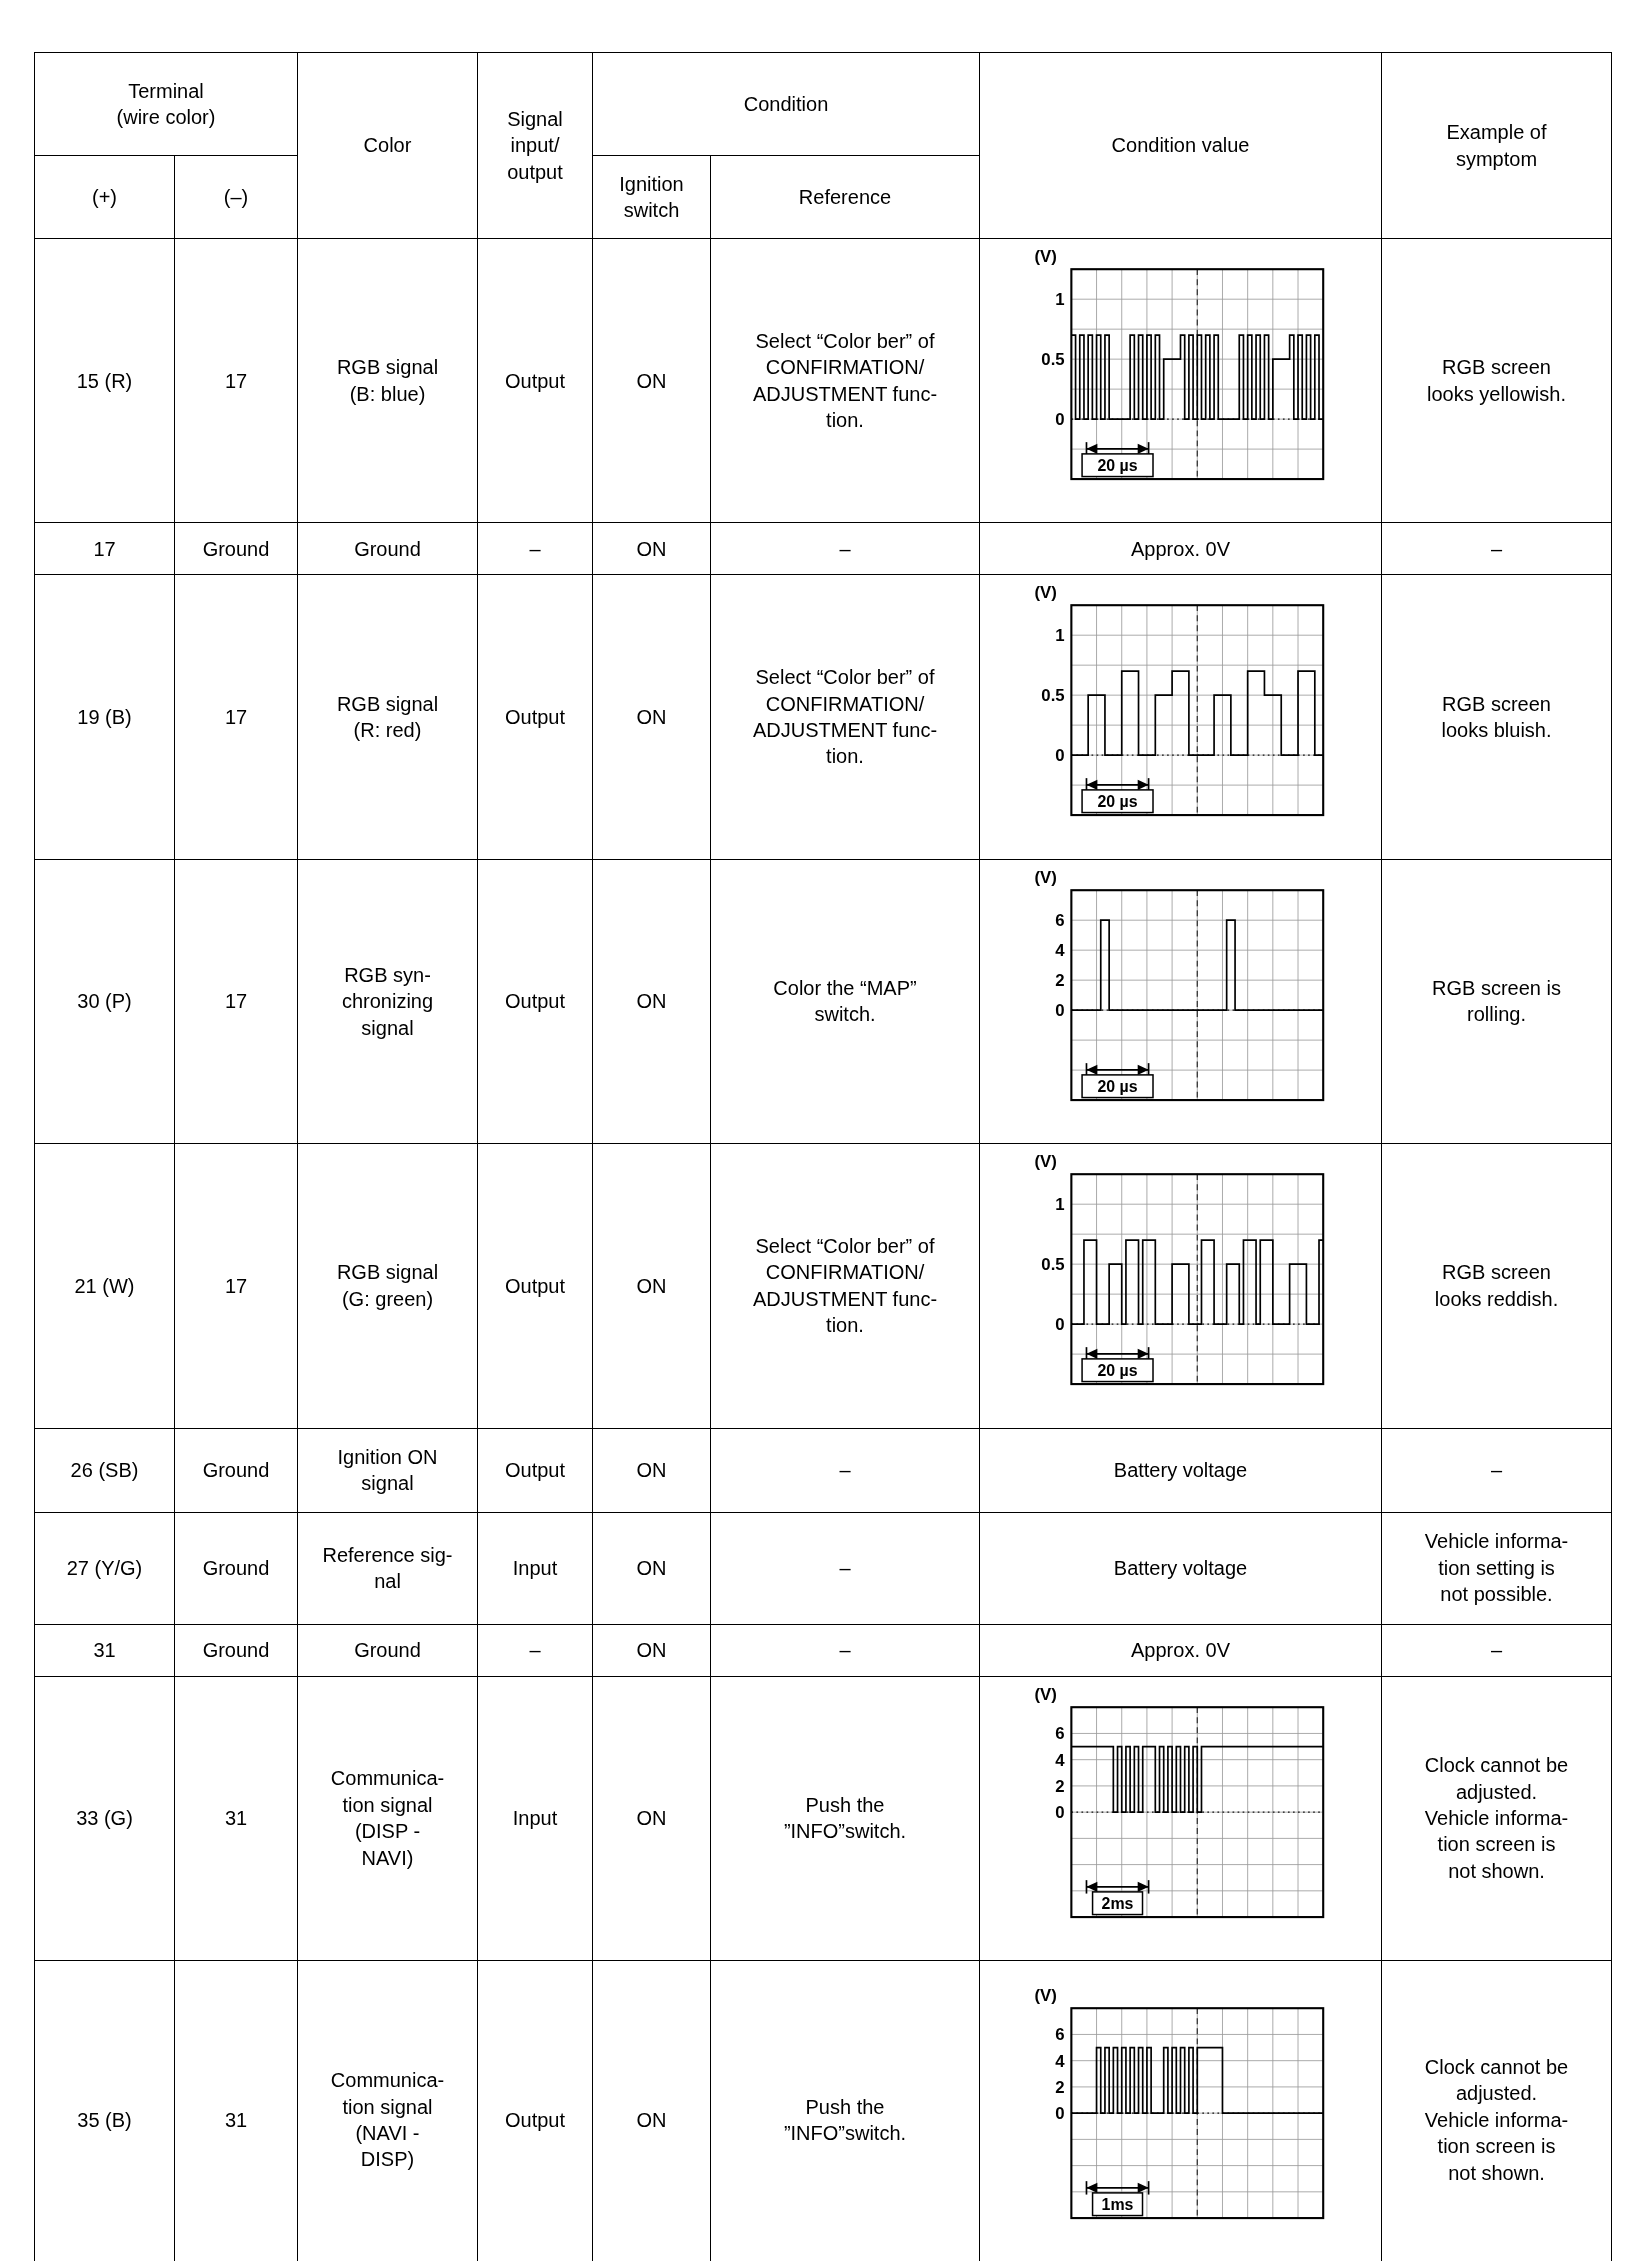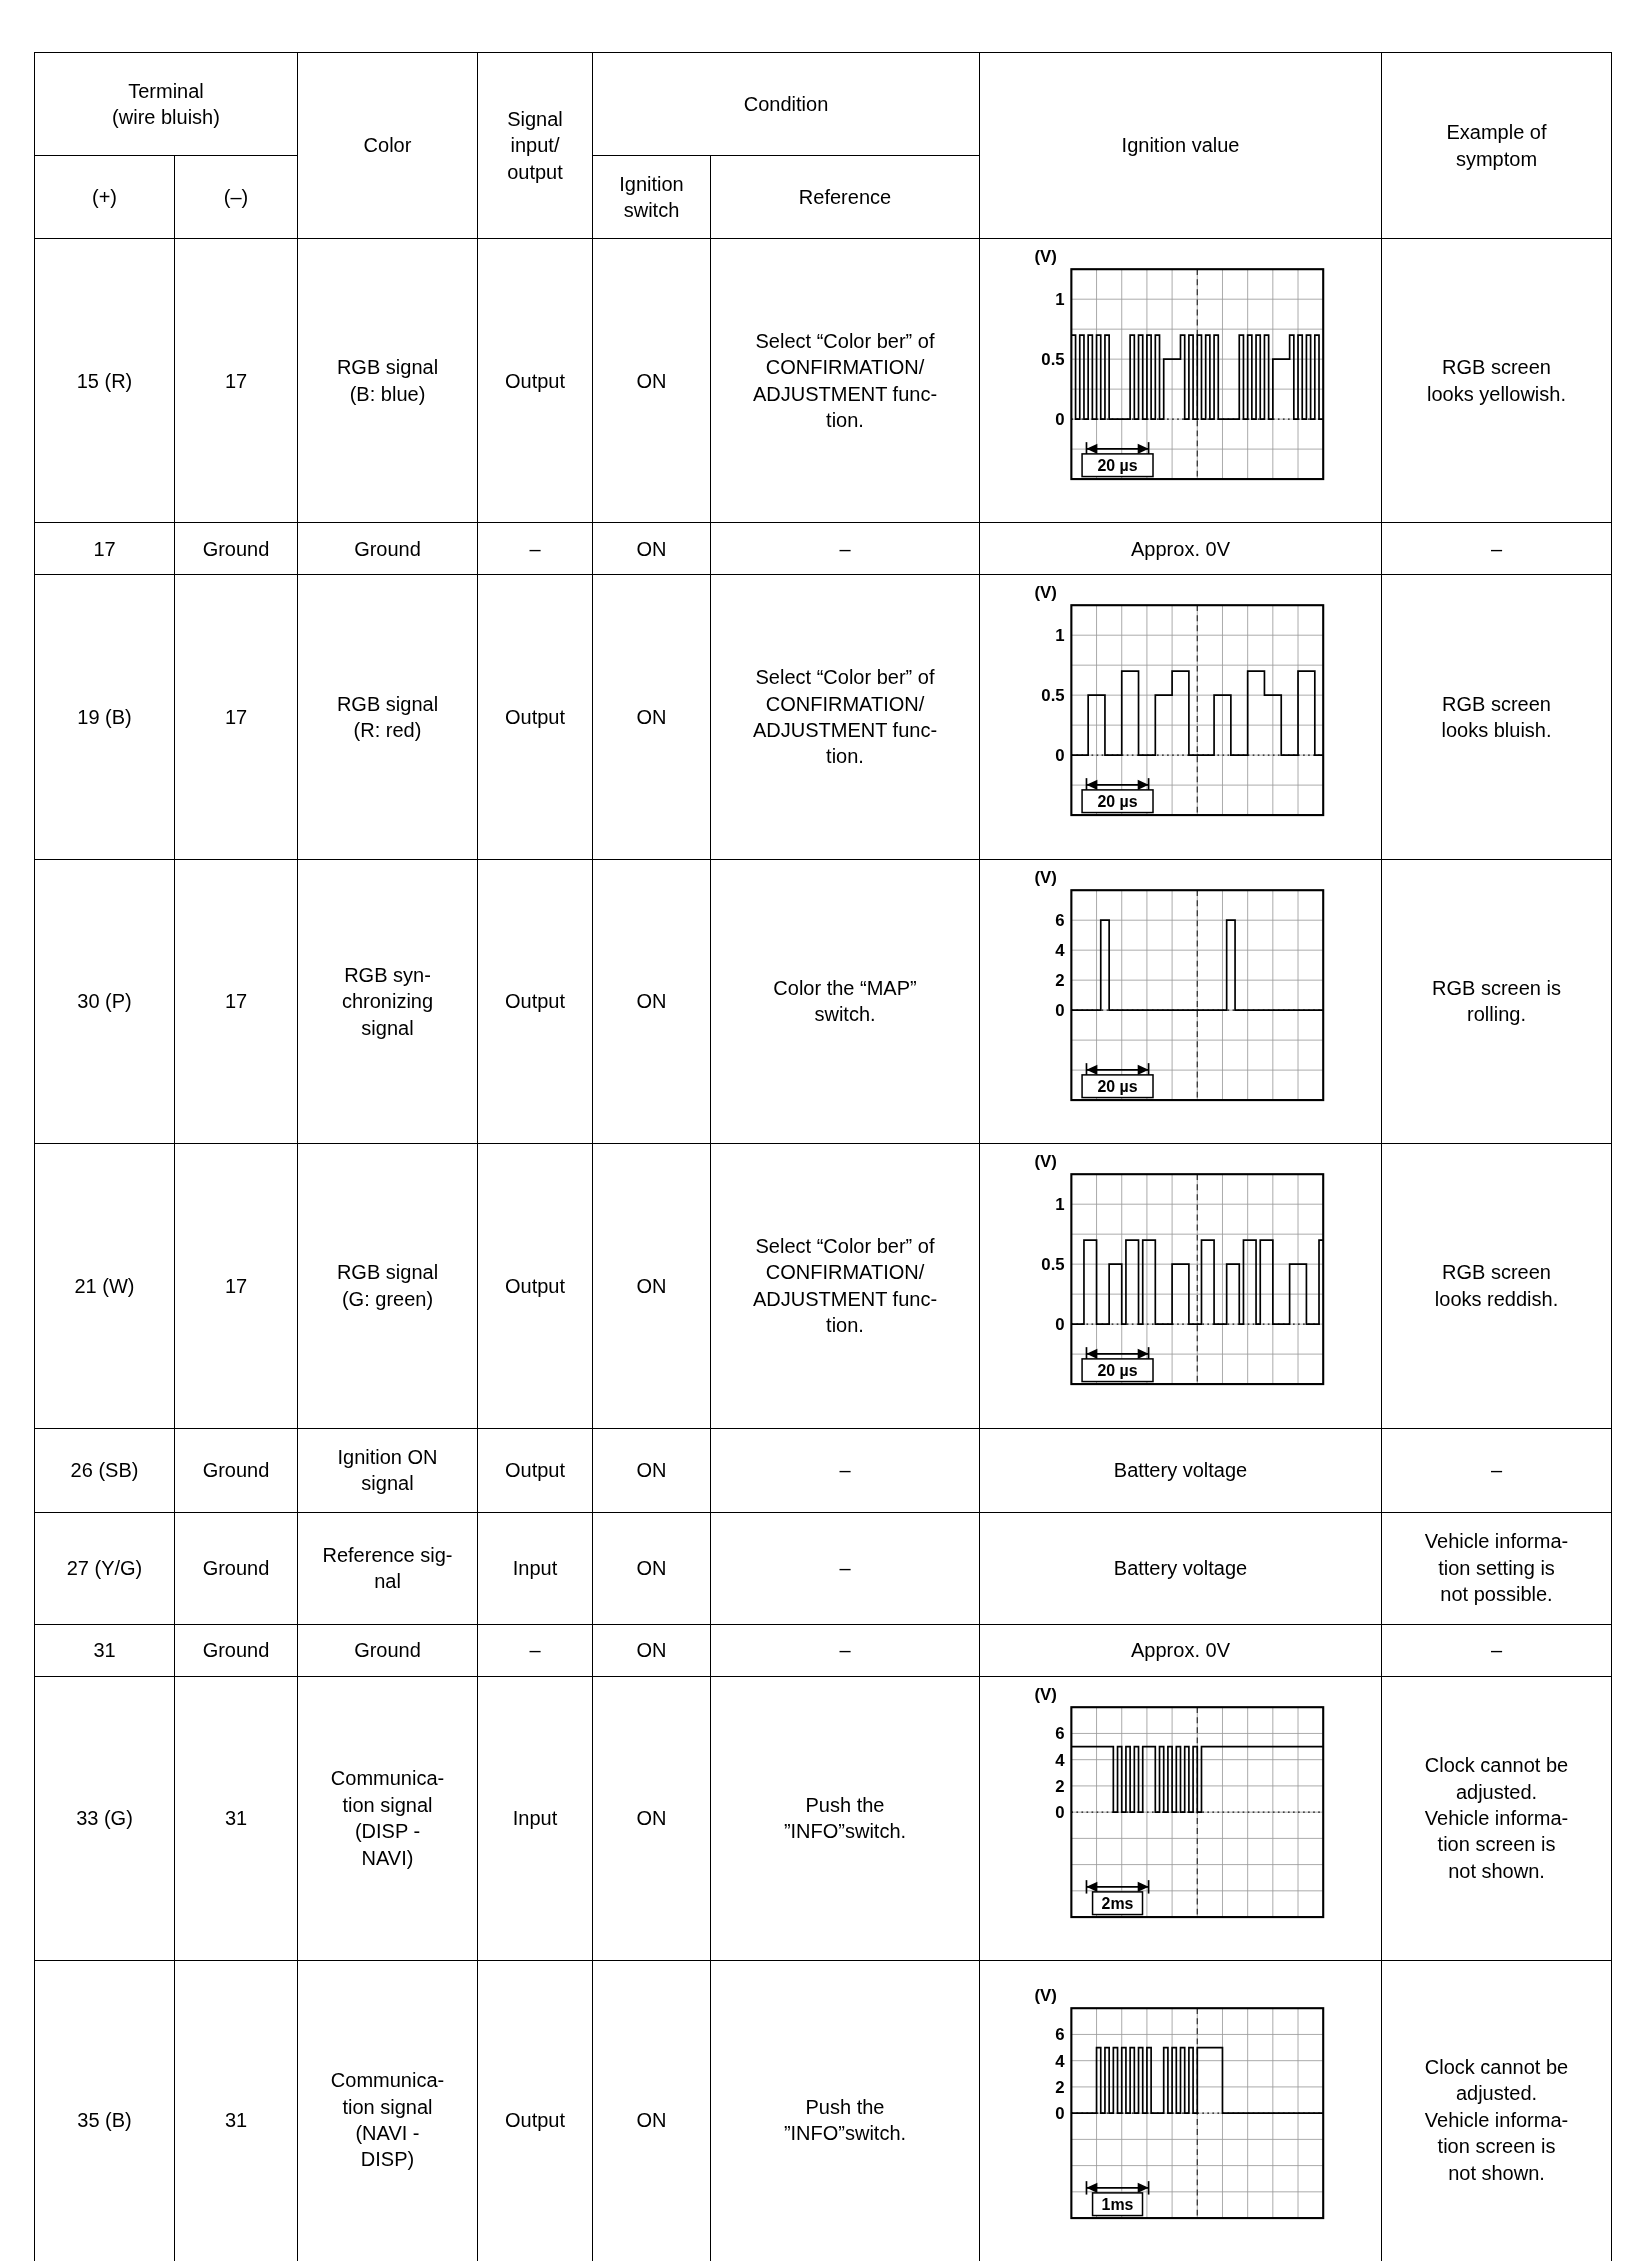--- a/index.html
+++ b/index.html
@@ -41,27 +41,27 @@
         <col style="width:180px">
       <col style="width:115px">
         <col style="width:118px">
         <col style="width:269px">
       <col style="width:402px">
         <col style="width:230px">
     </colgroup>
     <thead>
       <tr class="h1">
         <th colspan="2">Terminal
-(wire bluish)</th>
+(wire color)</th>
         <th rowspan="2">Color</th>
         <th rowspan="2">Signal
 input/
 output</th>
         <th colspan="2">Condition</th>
-        <th rowspan="2">Ignition value</th>
+        <th rowspan="2">Condition value</th>
         <th rowspan="2">Example of
 symptom</th>
       </tr>
       <tr class="h2">
         <th>(+)</th>
         <th>(–)</th>
         <th>Ignition
 switch</th>
         <th>Reference</th>
       </tr>

